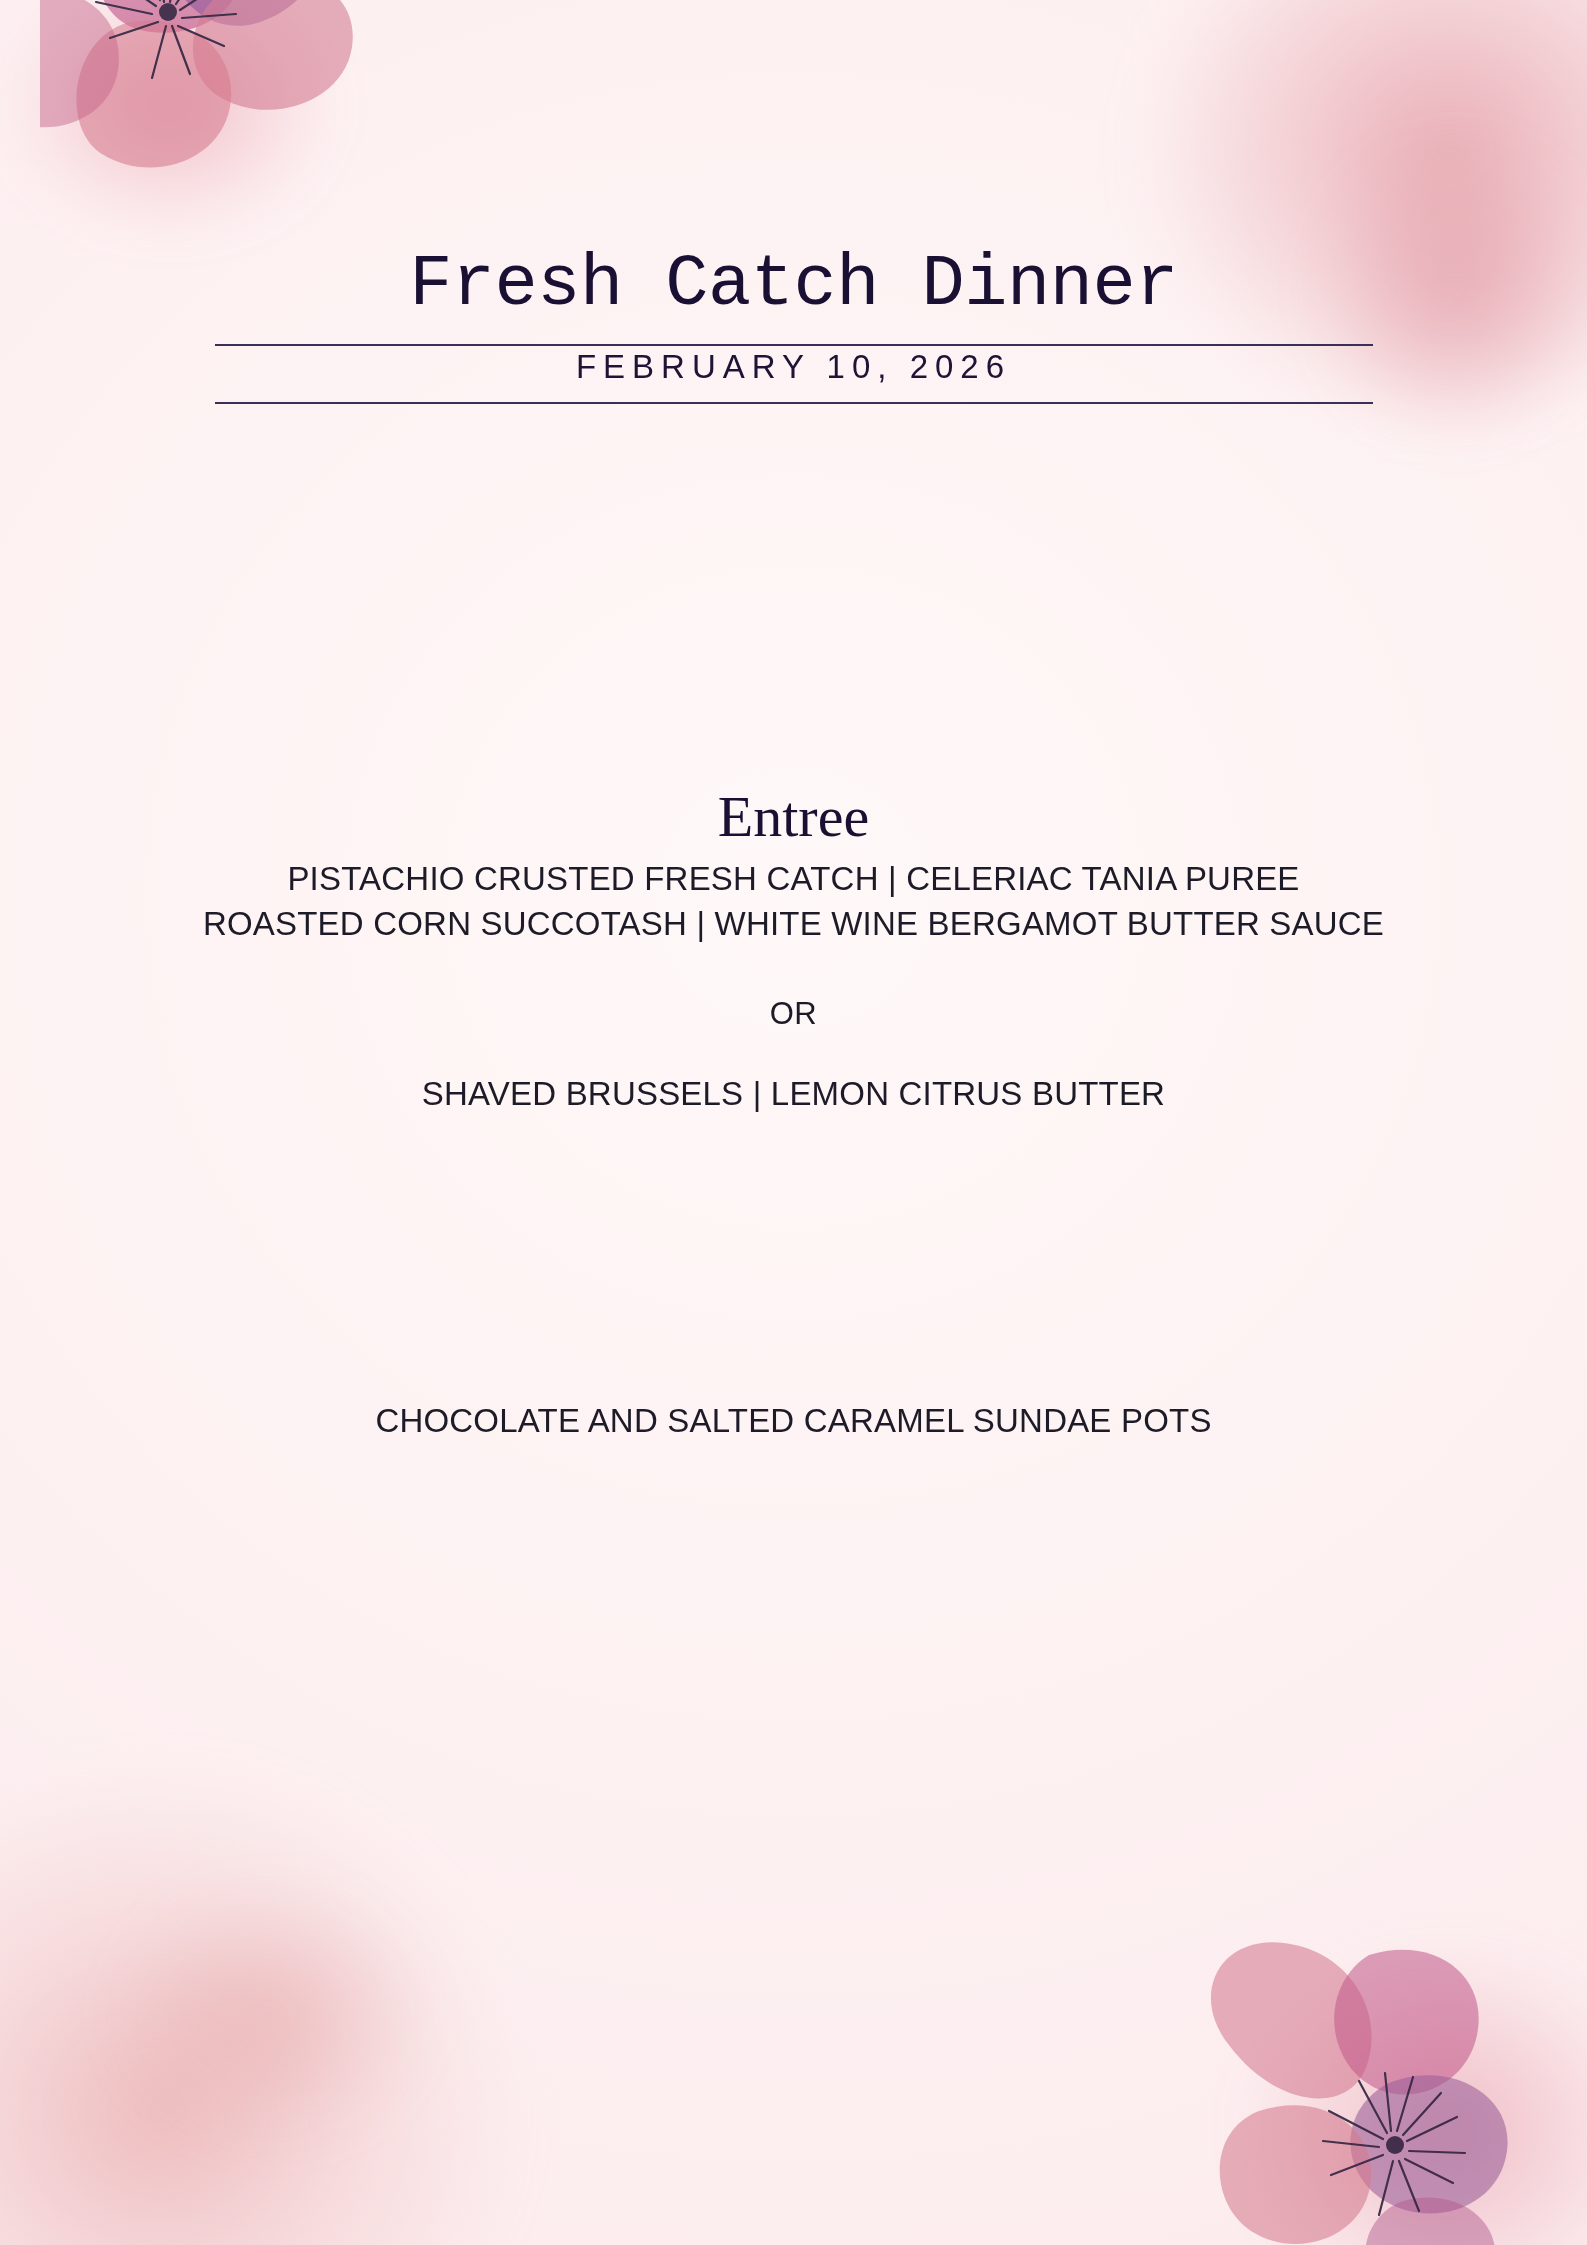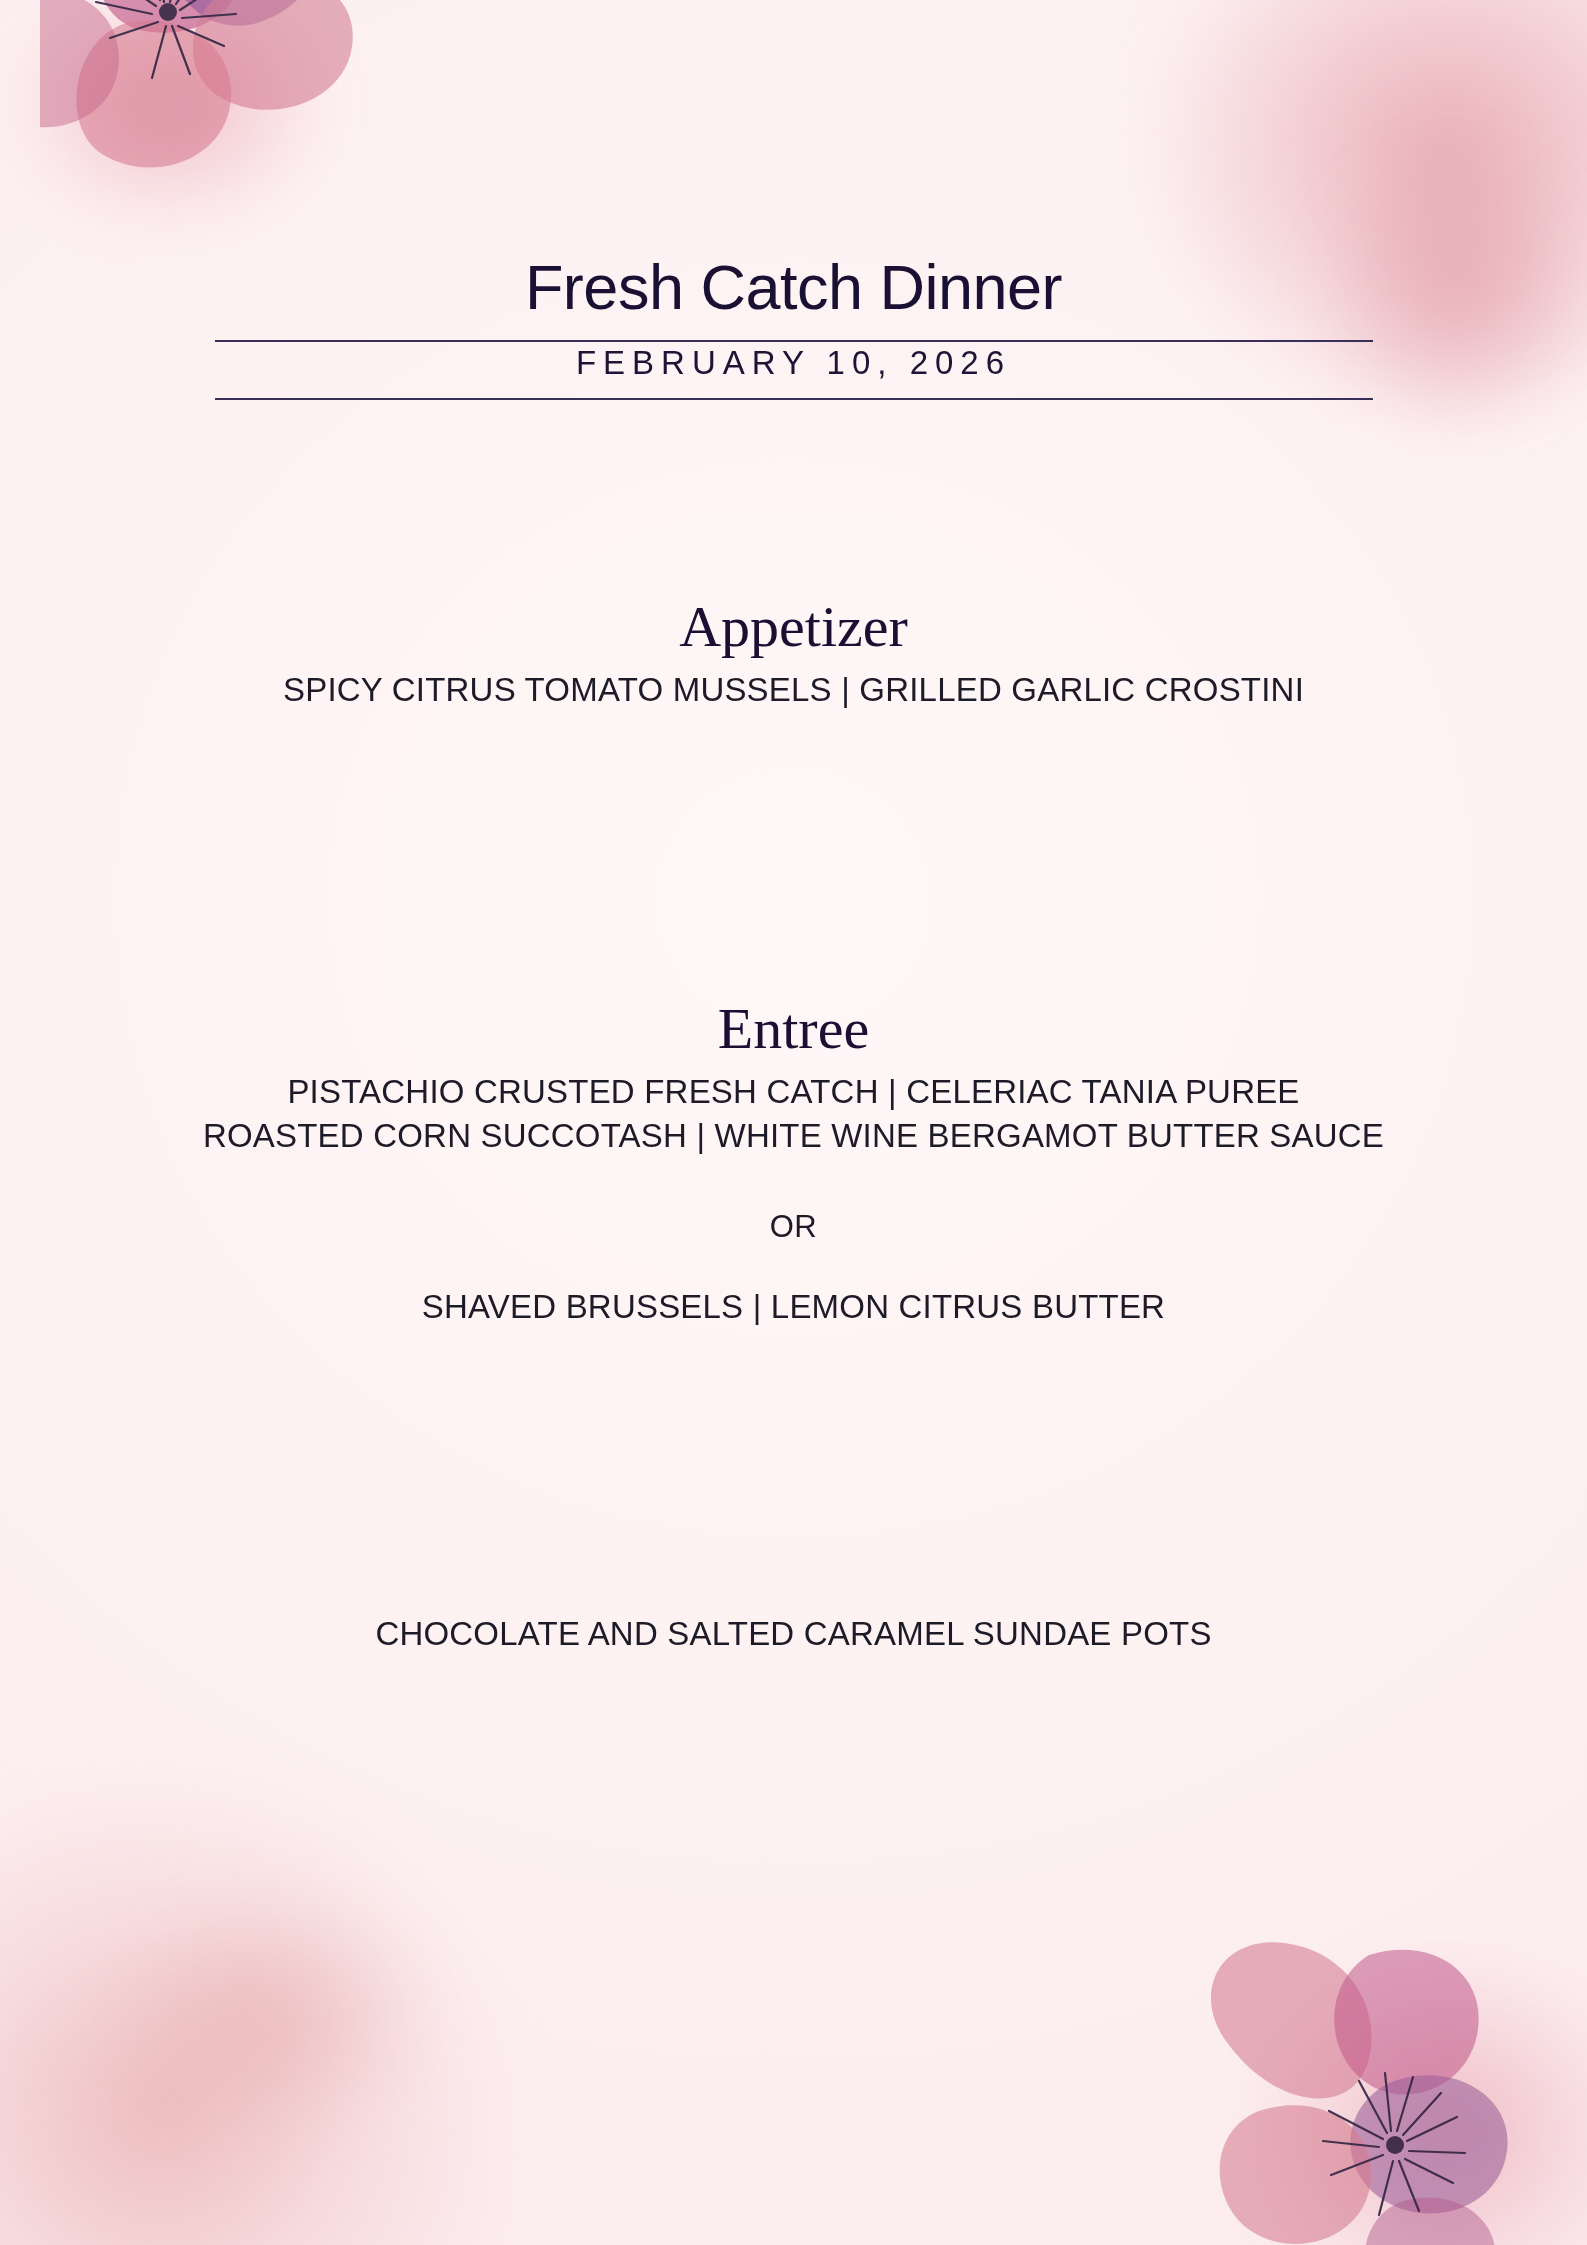--- a/index.html
+++ b/index.html
@@ -77,26 +77,26 @@
 
   
   .content {
     position: relative;
     z-index: 5;
     padding: 0 150px;
     text-align: center;
   }
 
   .title {
-    font-family: Liberation Sans, sans-serif;
-    font-size: 63px;
+    font-family: Liberation Mono, monospace;
+    font-size: 72px;
     line-height: 1.05;
     color: #191033;
     letter-spacing: -0.5px;
-    margin: 6px;
+    margin: 0;
     padding-top: 248px;
     font-weight: 400;
   }
 
   .date-band {
     margin: 20px auto 0;
     width: 1158px;
     border-top: 2px solid #3a2f58;
     border-bottom: 2px solid #3a2f58;
     padding: 2px 0 16px;
@@ -208,26 +208,20 @@
   <div class="content">
 
     <h1 class="title">Fresh Catch Dinner</h1>
 
     <div class="date-band">
       <div class="date-text">FEBRUARY 10, 2026</div>
     </div>
 
     <div class="spacer-md"></div>
 
-    <section class="course">
-      <h2 class="course-name">Appetizer</h2>
-      <div class="course-lines">
-        <span class="course-line">SPICY CITRUS TOMATO MUSSELS | GRILLED GARLIC CROSTINI</span>
-      </div>
-    </section>
 
     <div class="spacer-lg"></div>
 
     <section class="course">
       <h2 class="course-name">Entree</h2>
       <div class="course-lines">
         <span class="course-line">PISTACHIO CRUSTED FRESH CATCH | CELERIAC TANIA PUREE</span>
         <span class="course-line">ROASTED CORN SUCCOTASH | WHITE WINE BERGAMOT BUTTER SAUCE</span>
       </div>
       <div class="or-line">OR</div>

